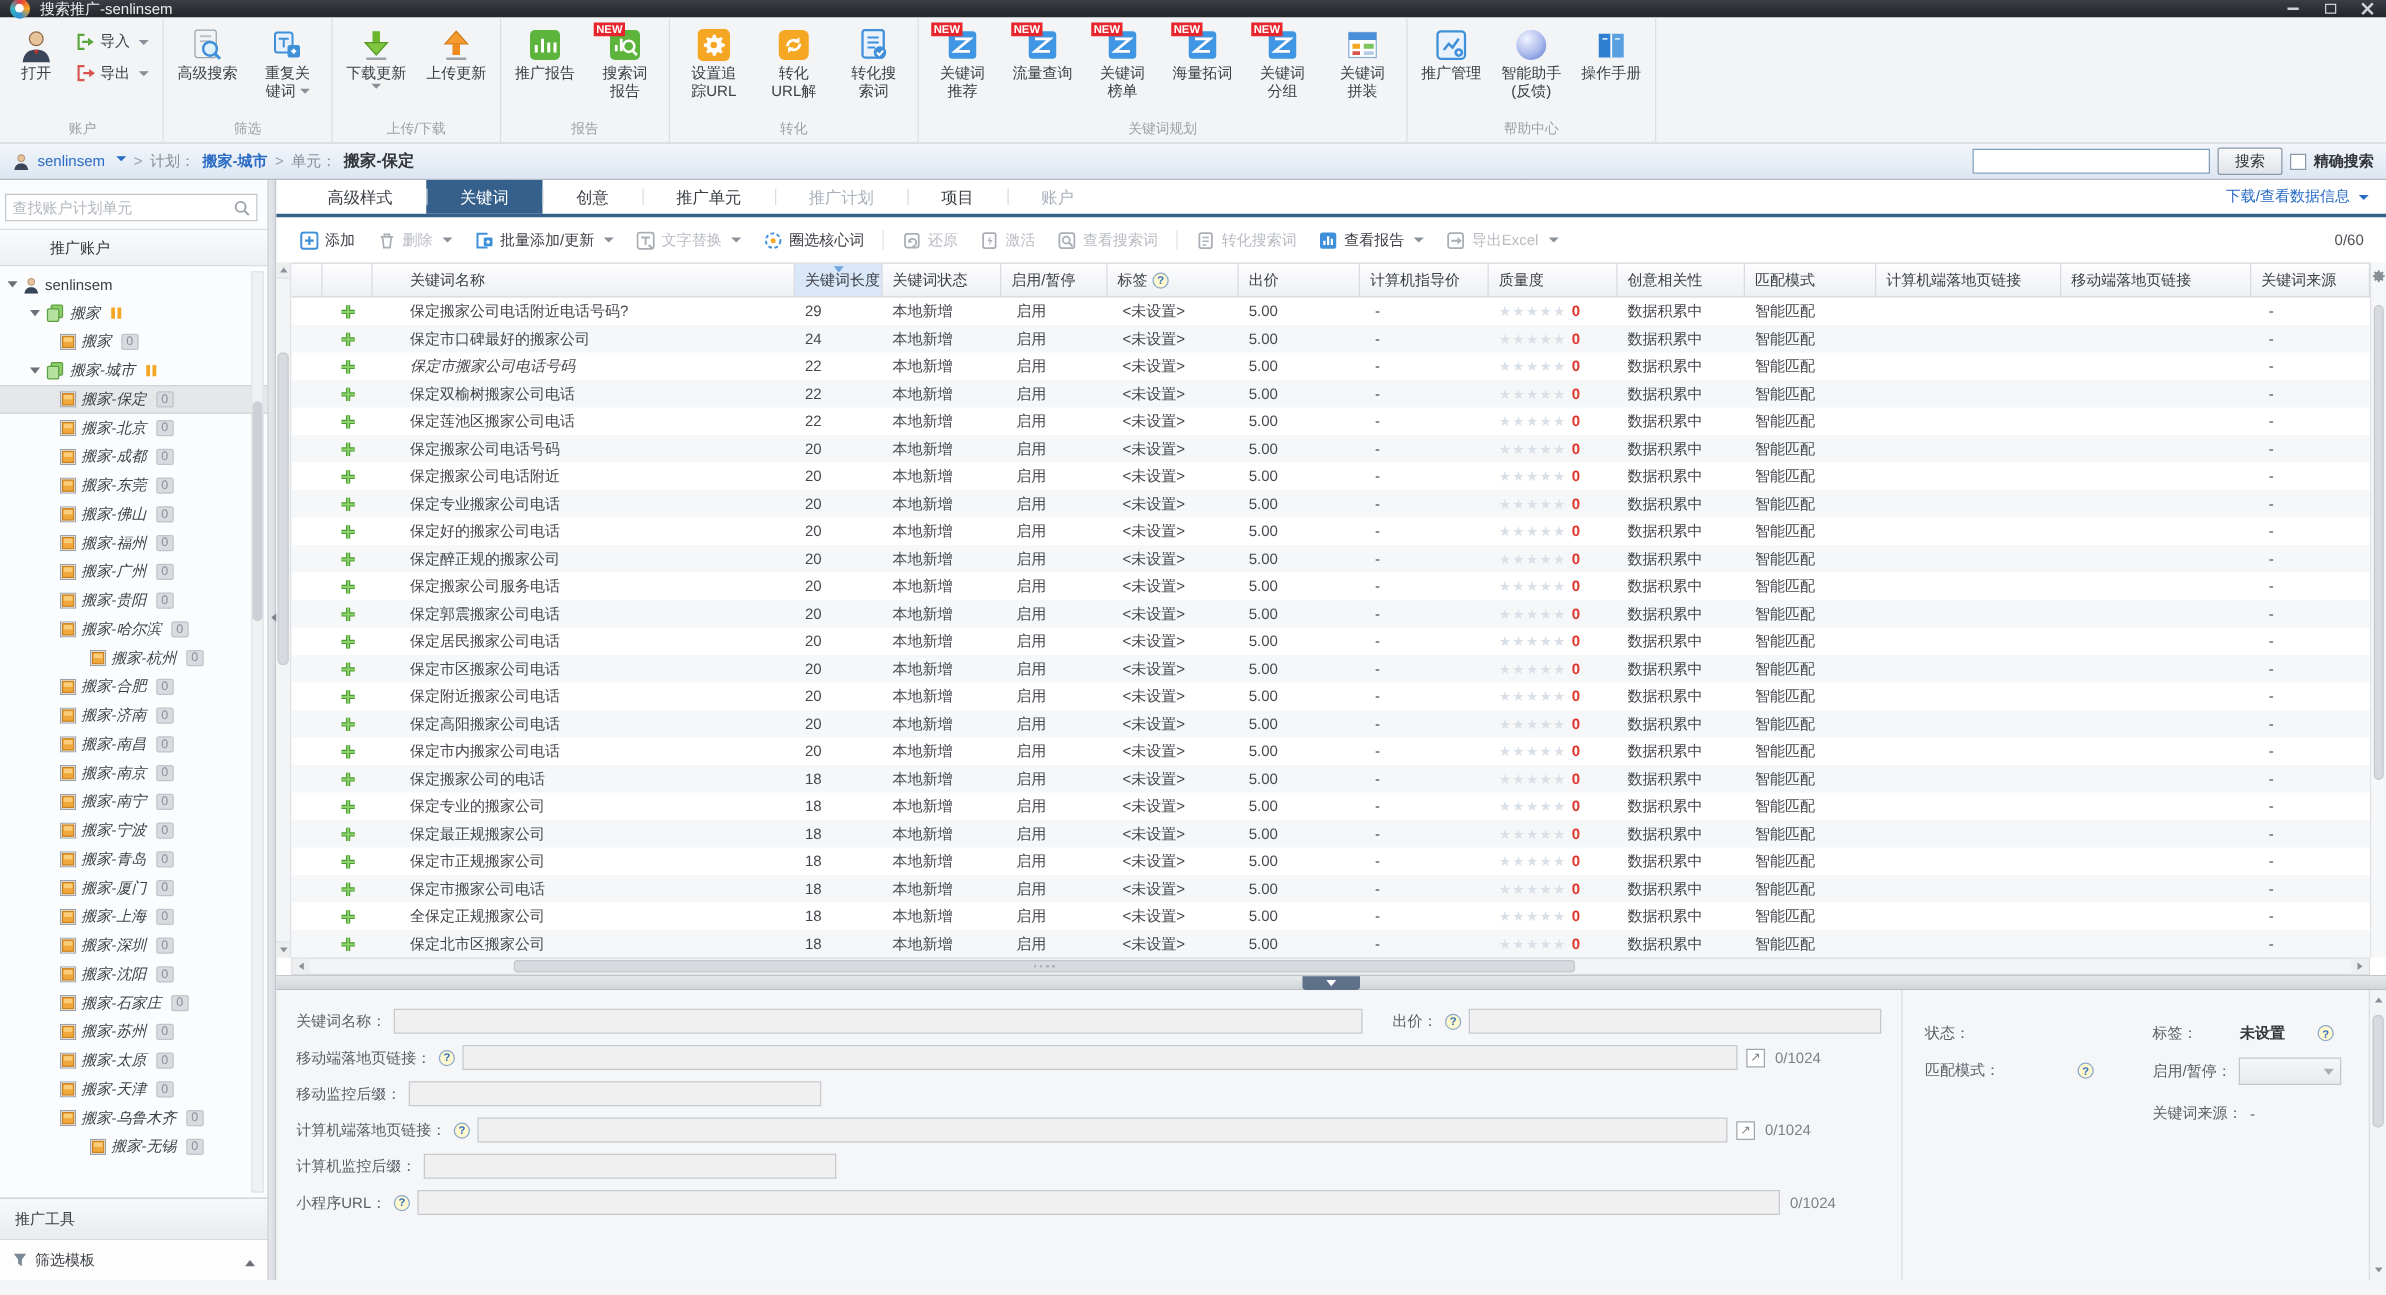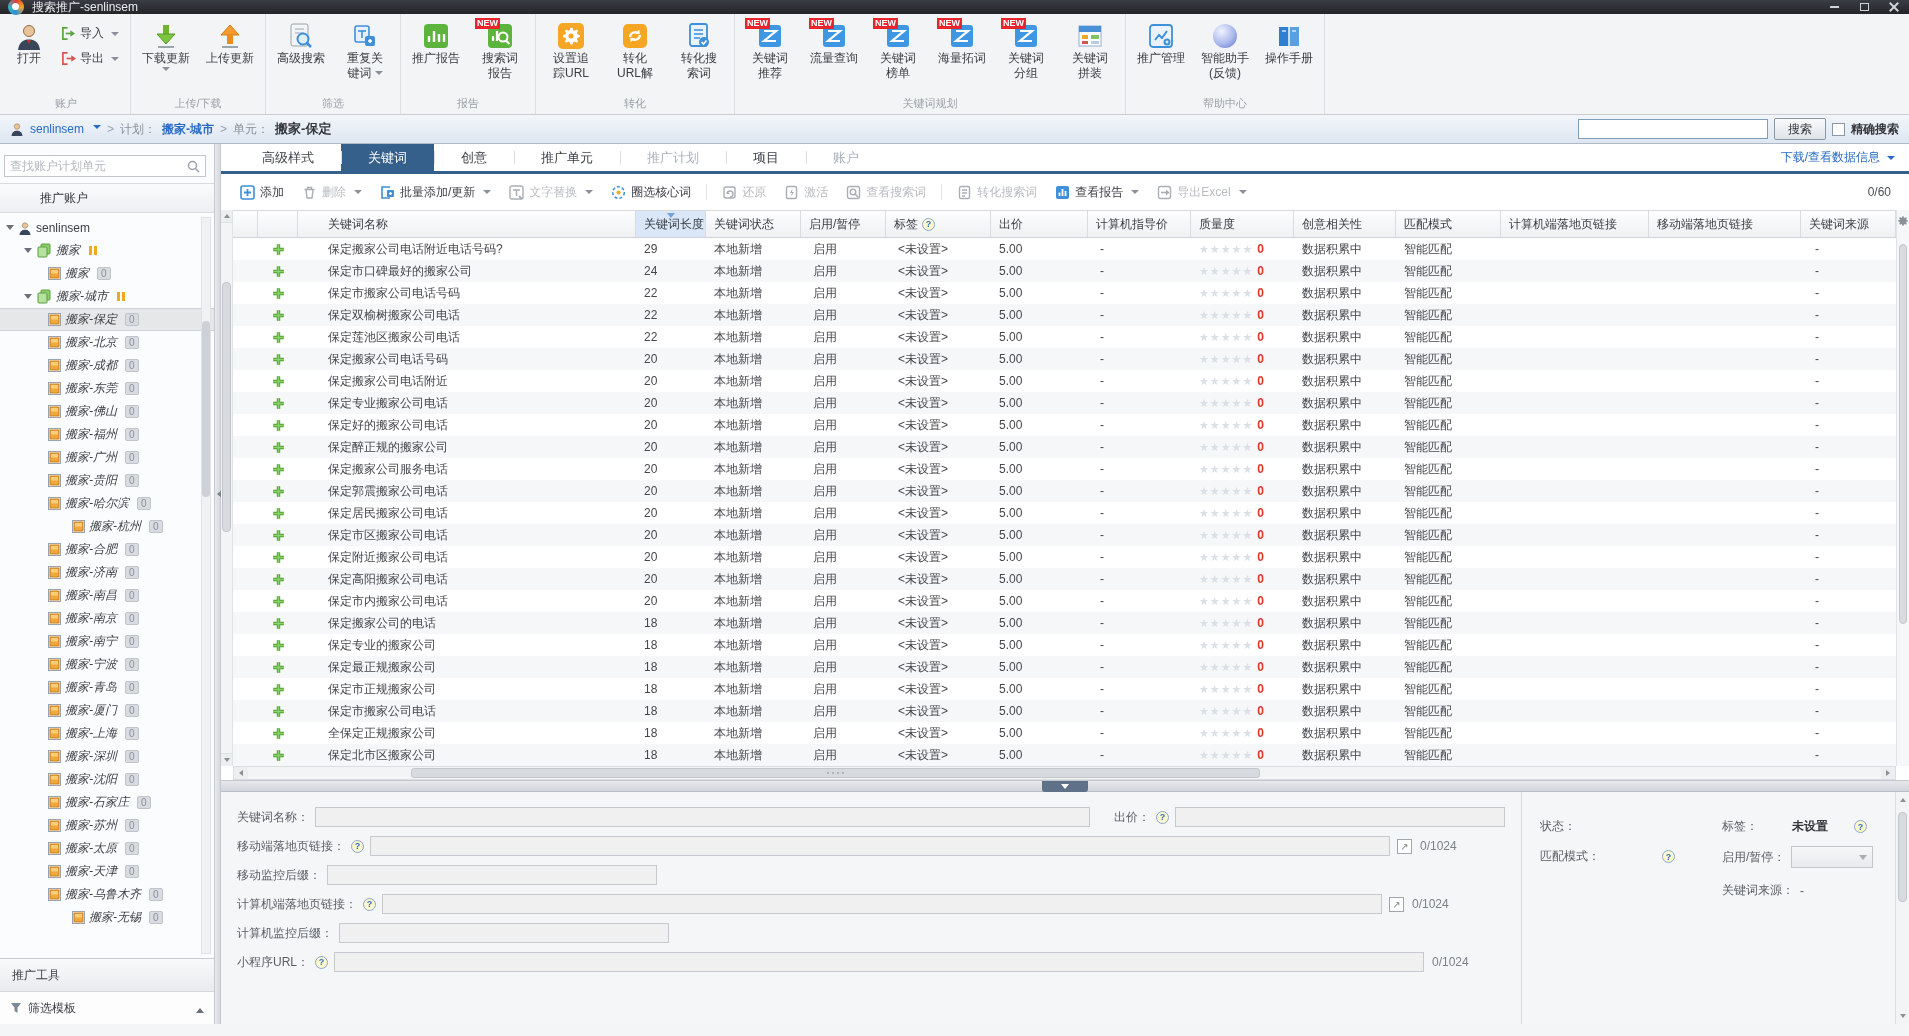--- a/index.html
+++ b/index.html
@@ -210,46 +210,20 @@
             <i class="crt"></i>
           </div>
         </div>
       </div>
       <div class="rglabel">账户</div>
     </div>
     <div class="rgroup">
       <div class="rbtns">
         <div class="rbtn">
           <div class="ric">
-            <svg width="26" height="26" viewBox="0 0 26 26">
-              <rect x="10" y="2" width="6" height="9" fill="#6cb52d"></rect>
-              <path d="M4 11h18l-9 10z" fill="#7ec43c" stroke="#569a27"></path>
-              <rect x="5" y="23" width="16" height="2" fill="#9aa5ad"></rect>
-            </svg>
-          </div>
-          <div class="rline">下载更新</div>
-          <i class="crt crt-below"></i>
-        </div>
-        <div class="rbtn">
-          <div class="ric">
-            <svg width="26" height="26" viewBox="0 0 26 26">
-              <path d="M4 12h18L13 2z" fill="#f59b30" stroke="#cf7d18"></path>
-              <rect x="10" y="12" width="6" height="9" fill="#f08c1e"></rect>
-              <rect x="5" y="23" width="16" height="2" fill="#9aa5ad"></rect>
-            </svg>
-          </div>
-          <div class="rline">上传更新</div>
-        </div>
-      </div>
-      <div class="rglabel">上传/下载</div>
-    </div>
-    <div class="rgroup">
-      <div class="rbtns">
-        <div class="rbtn">
-          <div class="ric">
             <svg width="24" height="26" viewBox="0 0 24 26">
               <rect x="2" y="1" width="17" height="22" rx="2" fill="#f2f4f6" stroke="#9aa5ad"></rect>
               <path d="M6 6h9M6 10h9" stroke="#b9c0c7" stroke-width="1.5"></path>
               <circle cx="14" cy="16" r="5.5" fill="#dff0fb" stroke="#3f8fd9" stroke-width="2"></circle>
               <path d="M18 20l4 4" stroke="#3f8fd9" stroke-width="2.5"></path>
             </svg>
           </div>
           <div class="rline">高级搜索</div>
         </div>
         <div class="rbtn">
@@ -260,20 +234,46 @@
               <path d="M10 8v7" stroke="#3f8fd9" stroke-width="1.6"></path>
               <rect x="13" y="13" width="10" height="10" rx="2" fill="#3f8fd9"></rect>
               <path d="M16 18h4M18 16v4" stroke="#fff" stroke-width="1.6"></path>
             </svg>
           </div>
           <div class="rline">重复关</div>
           <div class="rline">键词<i class="crt"></i></div>
         </div>
       </div>
       <div class="rglabel">筛选</div>
+    </div>
+    <div class="rgroup">
+      <div class="rbtns">
+        <div class="rbtn">
+          <div class="ric">
+            <svg width="26" height="26" viewBox="0 0 26 26">
+              <rect x="10" y="2" width="6" height="9" fill="#6cb52d"></rect>
+              <path d="M4 11h18l-9 10z" fill="#7ec43c" stroke="#569a27"></path>
+              <rect x="5" y="23" width="16" height="2" fill="#9aa5ad"></rect>
+            </svg>
+          </div>
+          <div class="rline">下载更新</div>
+          <i class="crt crt-below"></i>
+        </div>
+        <div class="rbtn">
+          <div class="ric">
+            <svg width="26" height="26" viewBox="0 0 26 26">
+              <path d="M4 12h18L13 2z" fill="#f59b30" stroke="#cf7d18"></path>
+              <rect x="10" y="12" width="6" height="9" fill="#f08c1e"></rect>
+              <rect x="5" y="23" width="16" height="2" fill="#9aa5ad"></rect>
+            </svg>
+          </div>
+          <div class="rline">上传更新</div>
+        </div>
+      </div>
+      <div class="rglabel">上传/下载</div>
     </div>
     <div class="rgroup">
       <div class="rbtns">
         <div class="rbtn">
           <div class="ric">
             <svg width="26" height="26" viewBox="0 0 26 26">
               <rect x="1" y="1" width="24" height="24" rx="4" fill="#5cb43c"></rect>
               <path d="M6 19v-6M11 19V8M16 19v-8M21 19V11" stroke="#fff" stroke-width="2.4"></path>
             </svg>
           </div>
@@ -1081,21 +1081,21 @@
             <div class="tr">
               <div class="td td-sel" style="width: 25px;"></div>
               <div class="td td-plus" style="width: 40px;">
                 <span class="ric-i">
                   <svg width="13" height="13" viewBox="0 0 13 13">
                     <path d="M6.5 1.2v10.6M1.2 6.5h10.6" stroke="#4e9a34" stroke-width="3.4"></path>
                     <path d="M6.5 1.2v10.6M1.2 6.5h10.6" stroke="#8bd36a" stroke-width="1.6"></path>
                   </svg>
                 </span>
               </div>
-              <div class="td td-keyword" style="width: 338px; padding-left: 30px;">保定市搬家公司电话号码</div>
+              <div class="td td-keyword" style="width: 338px; padding-left: 30px; font-style: italic;">保定市搬家公司电话号码</div>
               <div class="td td-length" style="width: 70px;">22</div>
               <div class="td td-status" style="width: 95px;">本地新增</div>
               <div class="td td-onoff" style="width: 85px;">启用</div>
               <div class="td td-tag" style="width: 105px;">&lt;未设置&gt;</div>
               <div class="td td-bid" style="width: 97px;">5.00</div>
               <div class="td td-pc_guide" style="width: 103px;">-</div>
               <div class="td td-quality" style="width: 103px;"><span class="stars">★★★★★</span><span class="qcount">0</span></div>
               <div class="td td-creative" style="width: 102px;">数据积累中</div>
               <div class="td td-match" style="width: 105px;">智能匹配</div>
               <div class="td td-pc_url" style="width: 148px;"></div>

